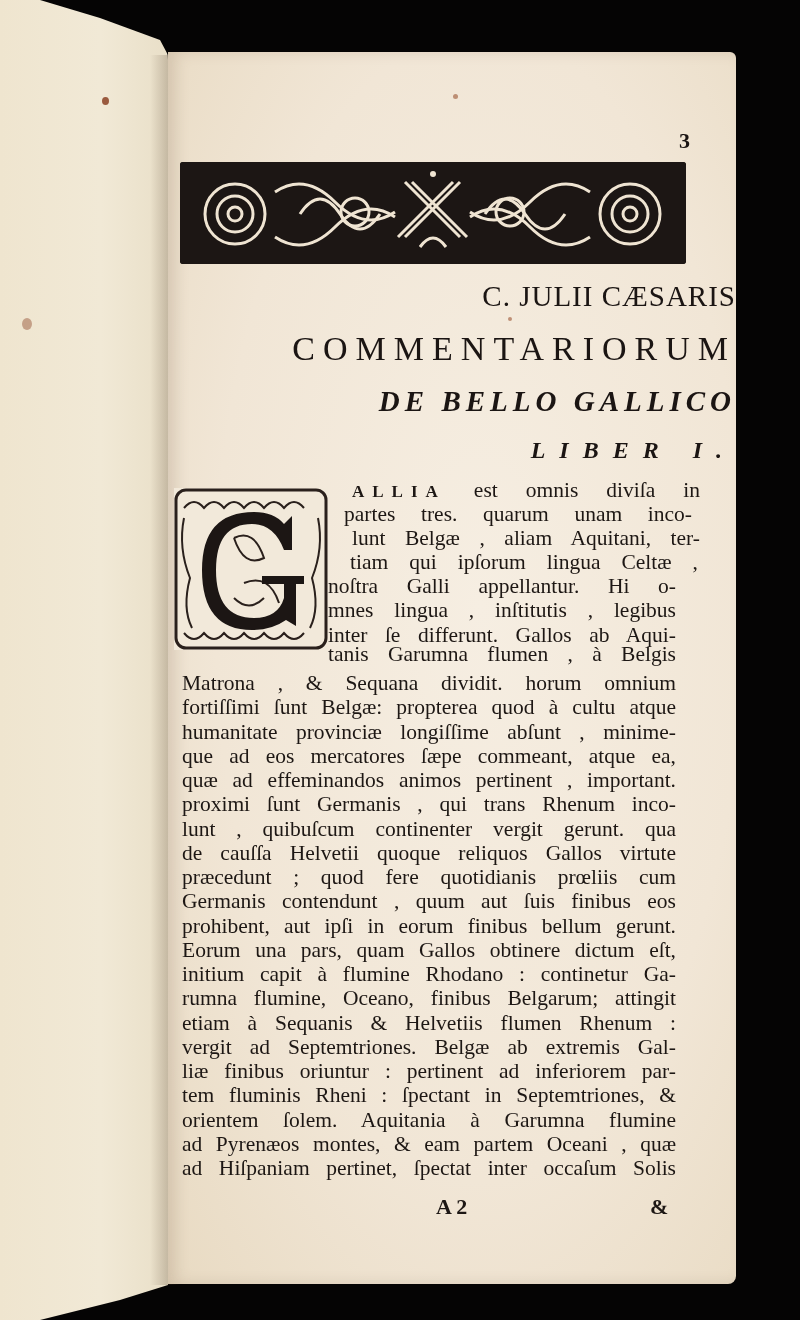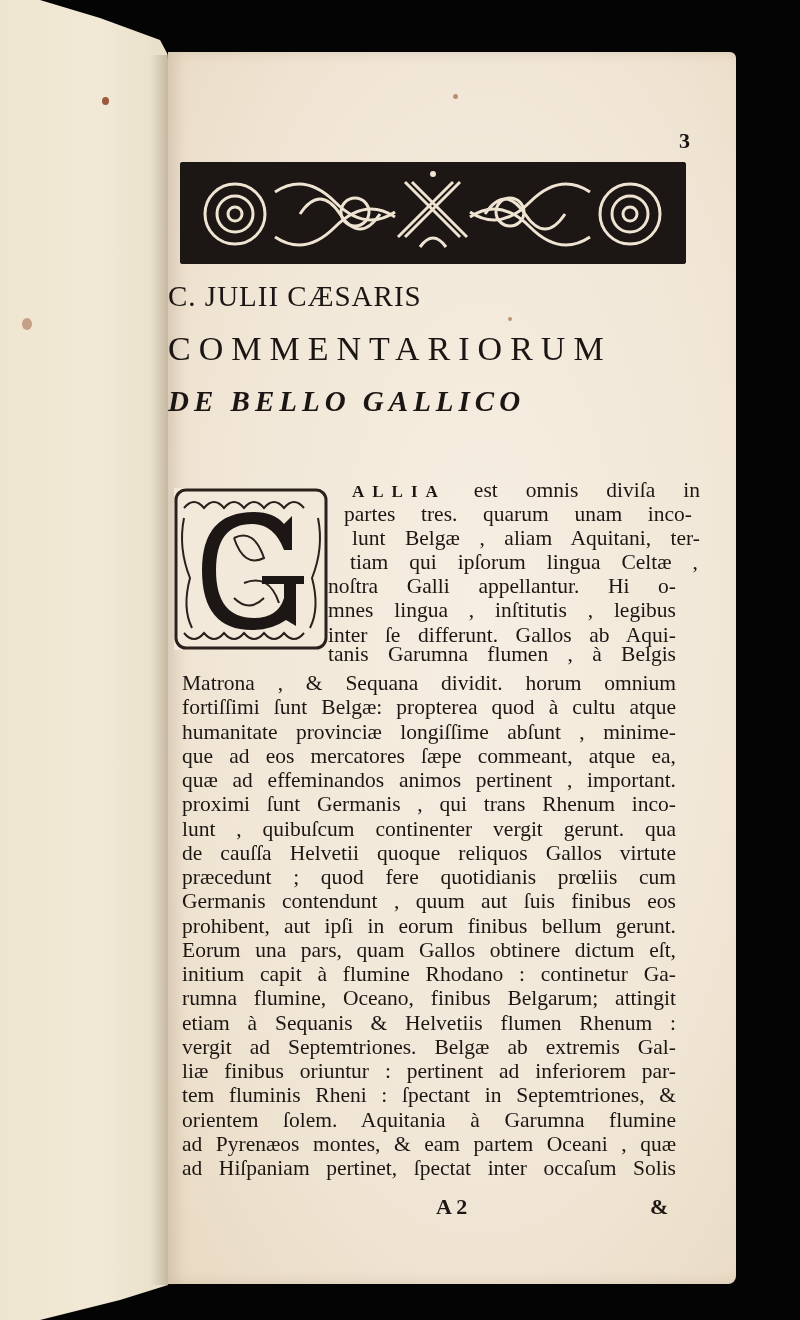--- a/index.html
+++ b/index.html
@@ -29,21 +29,21 @@
     position: absolute; right: 46px; top: 76px;
     font-size: 22px; font-weight: bold; color: #1a1412;
   }
   .headpiece {
     position: absolute; left: 12px; top: 110px; width: 506px; height: 102px;
     background: #1c1614;
     border-radius: 3px;
     overflow: hidden;
   }
   .headpiece svg { width: 100%; height: 100%; display: block; }
-  .title-block { position: absolute; left: 0; width: 568px; text-align: left; color: #1b1513; }
+  .title-block { position: absolute; left: 0; width: 568px; text-align: right; color: #1b1513; }
   .t1 { top: 228px; font-size: 29px; letter-spacing: 1px; }
   .t2 { top: 278px; font-size: 34px; letter-spacing: 8px; box-sizing: border-box; }
   .t3 { top: 333px; font-size: 29px; letter-spacing: 5px; font-weight: bold; font-style: italic; }
   .t4 { top: 385px; font-size: 24px; letter-spacing: 14px; font-style: italic; font-weight: bold; }
   .initial {
     position: absolute; left: 6px; top: 436px; width: 154px; height: 162px;
     background: #f2e9da; border: 0;
   }
   .initial svg { width: 100%; height: 100%; display: block; }
   .body-text {
@@ -101,20 +101,21 @@
       </g>
       <g fill="#efe4d2">
         <circle cx="253" cy="12" r="3"></circle>
       </g>
     </svg>
   </div>
 
   <div class="title-block t1">C. JULII CÆSARIS</div>
   <div class="title-block t2">COMMENTARIORUM</div>
   <div class="title-block t3">DE BELLO GALLICO</div>
+  <div class="title-block t4">LIBER I.</div>
 
   <div class="initial">
     <svg viewBox="0 0 154 162">
       <rect x="2" y="2" width="150" height="158" fill="#f2e9da" stroke="#2a201c" stroke-width="3" rx="10"></rect>
       <g fill="none" stroke="#2a201c" stroke-width="2">
         <path d="M10 20 q10 -12 20 0 q10 -12 20 0 q10 -12 20 0 q10 -12 20 0 q10 -12 20 0 q10 -12 20 0"></path>
         <path d="M10 145 q10 12 20 0 q10 12 20 0 q10 12 20 0 q10 12 20 0 q10 12 20 0 q10 12 20 0"></path>
         <path d="M10 30 q-6 30 6 60 q-8 30 2 50"></path>
         <path d="M144 30 q6 30 -6 60 q8 30 -2 50"></path>
         <path d="M60 50 q20 -10 30 20 q-20 10 -30 -20"></path>

